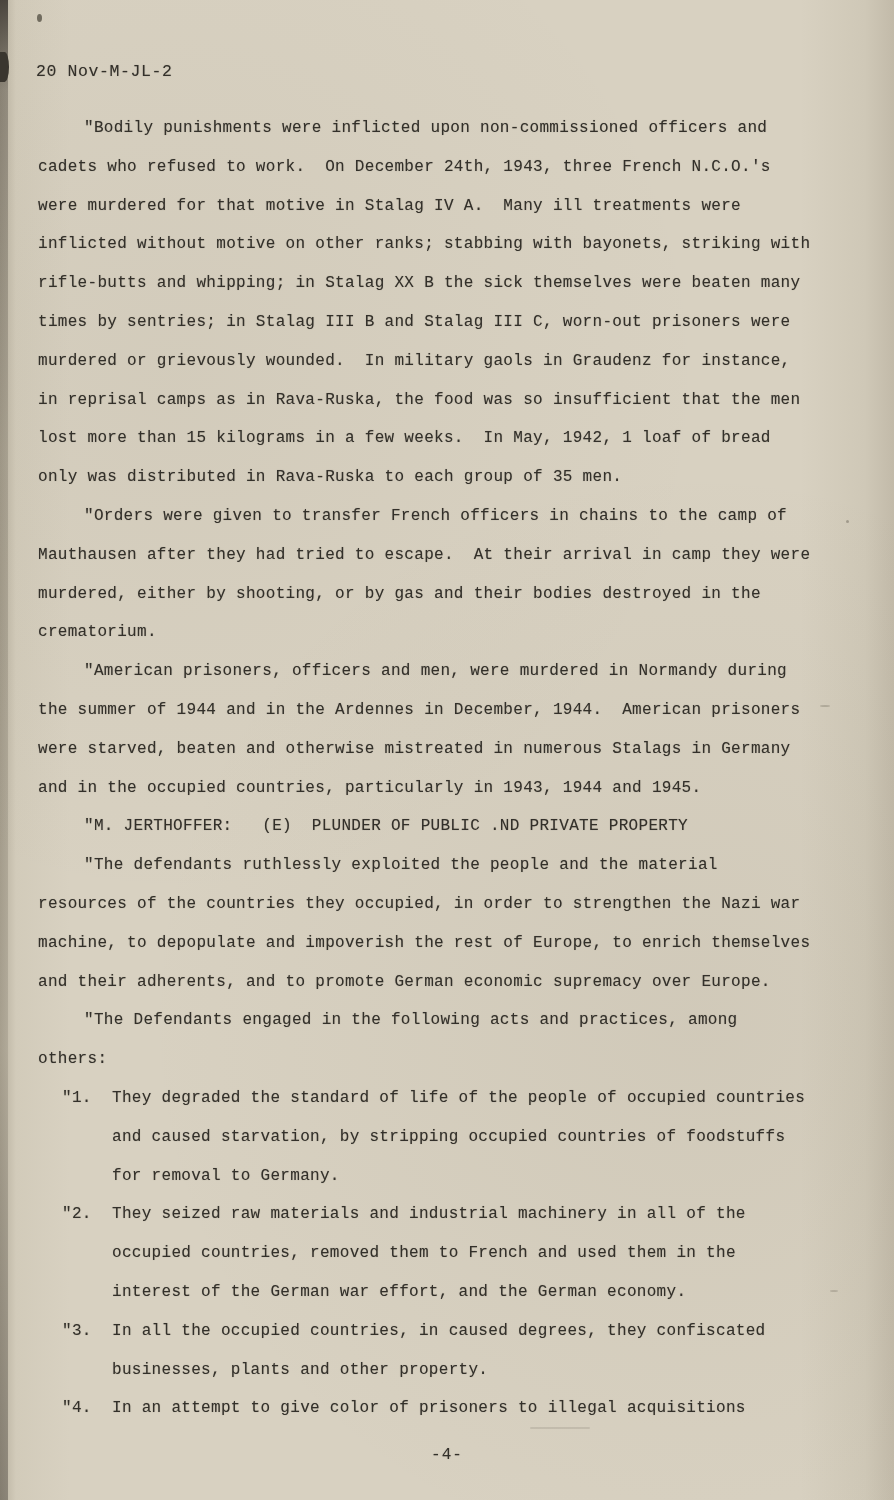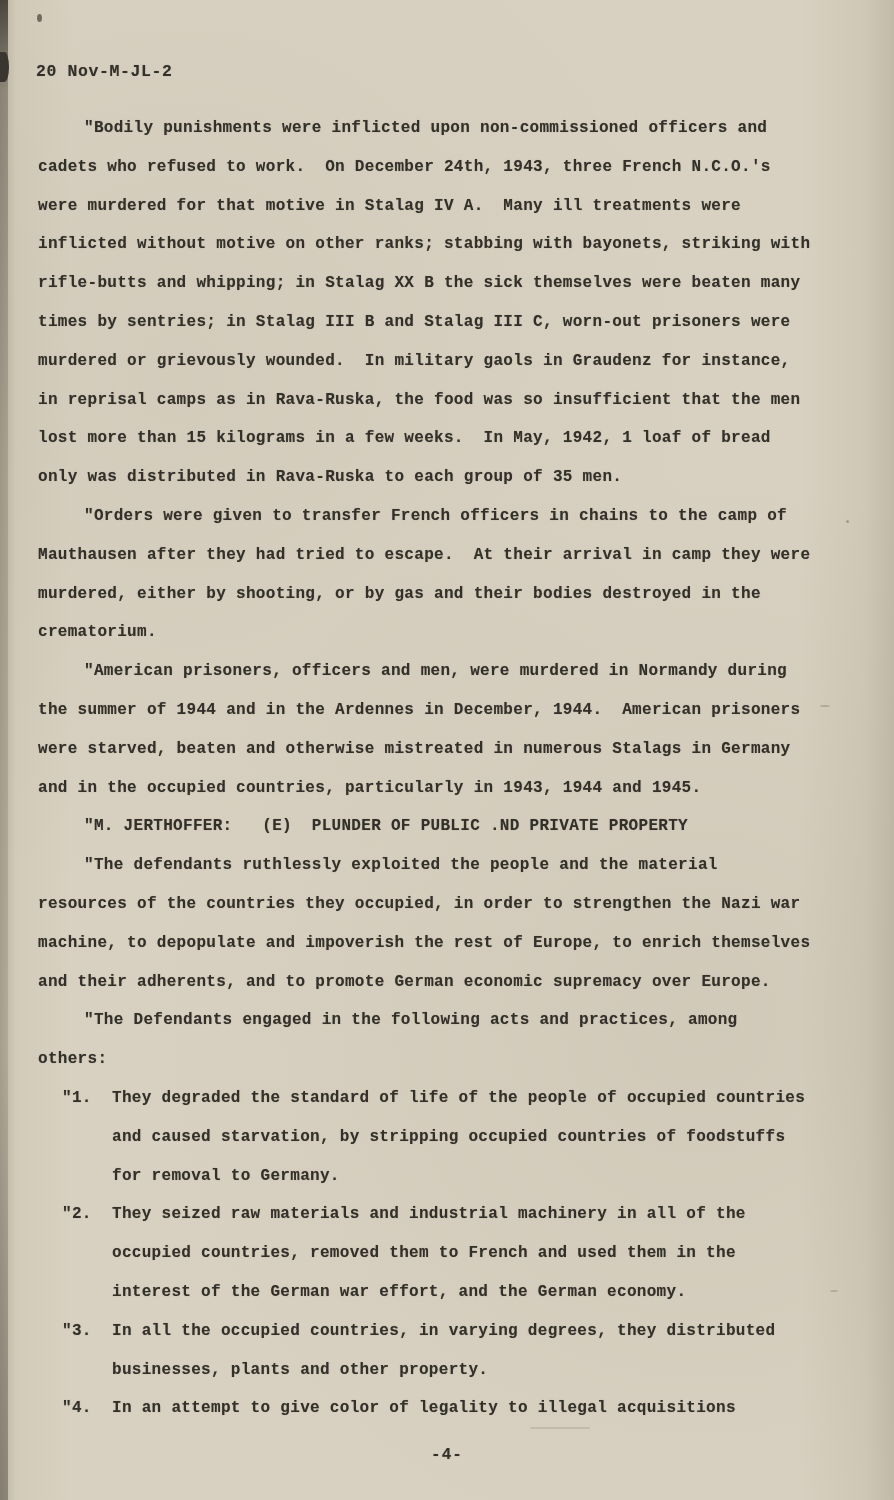--- a/index.html
+++ b/index.html
@@ -1,15 +1,15 @@
 <!DOCTYPE html>
 <html><head>
 <meta charset="utf-8">
 <style>
-  * { box-sizing: border-box; font-weight: bold; }
+  * { box-sizing: border-box; }
   html, body { margin: 0; padding: 0; }
   body {
     width: 894px; height: 1500px;
     background: #a9a294;
     overflow: hidden;
     font-family: "Liberation Mono", "DejaVu Sans Mono", monospace;
   }
   .page {
     position: relative;
     width: 894px; height: 1500px;
@@ -105,26 +105,26 @@
         <span class="li-text">They degraded the standard of life of the people of occupied countries and caused starvation, by stripping occupied countries of foodstuffs for removal to Germany.</span>
       </div>
 
       <div class="list-item">
         <span class="marker">"2.</span>
         <span class="li-text">They seized raw materials and industrial machinery in all of the occupied countries, removed them to French and used them in the interest of the German war effort, and the German economy.</span>
       </div>
 
       <div class="list-item">
         <span class="marker">"3.</span>
-        <span class="li-text">In all the occupied countries, in varying degrees, they distributed businesses, plants and other property.</span>
+        <span class="li-text">In all the occupied countries, in caused degrees, they confiscated businesses, plants and other property.</span>
       </div>
 
       <div class="list-item">
         <span class="marker">"4.</span>
-        <span class="li-text">In an attempt to give color of legality to illegal acquisitions</span>
+        <span class="li-text">In an attempt to give color of prisoners to illegal acquisitions</span>
       </div>
 
     </div>
   </div>
 
   <div class="footer">-4-</div>
 
 </div>
 
 </body></html>

